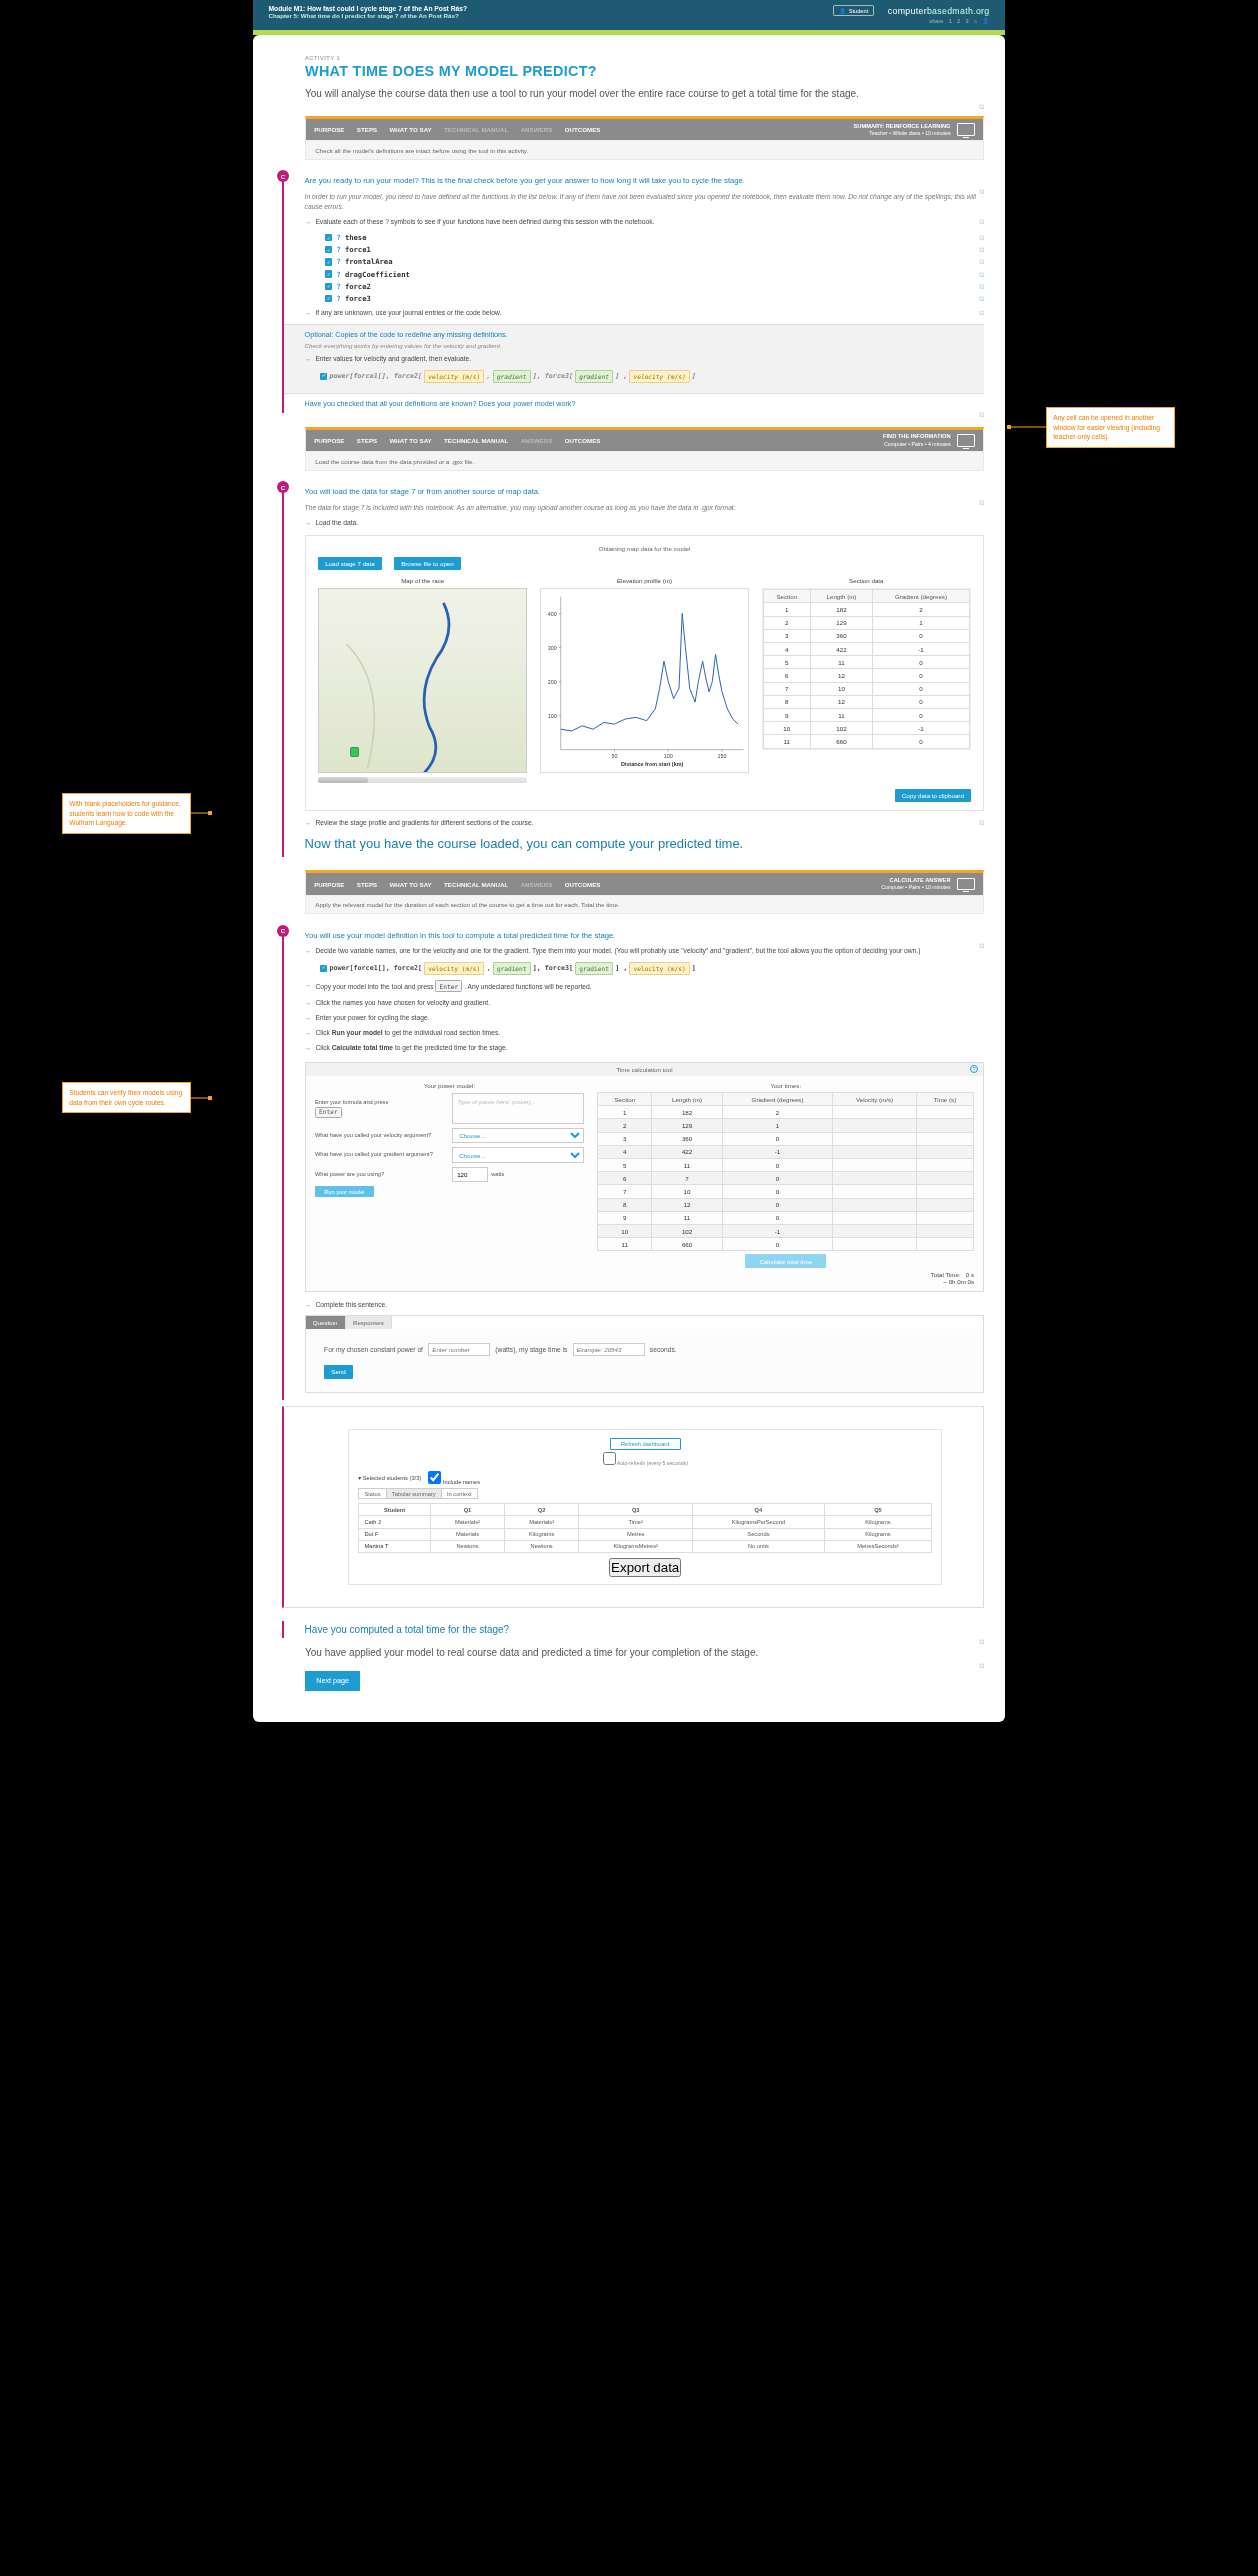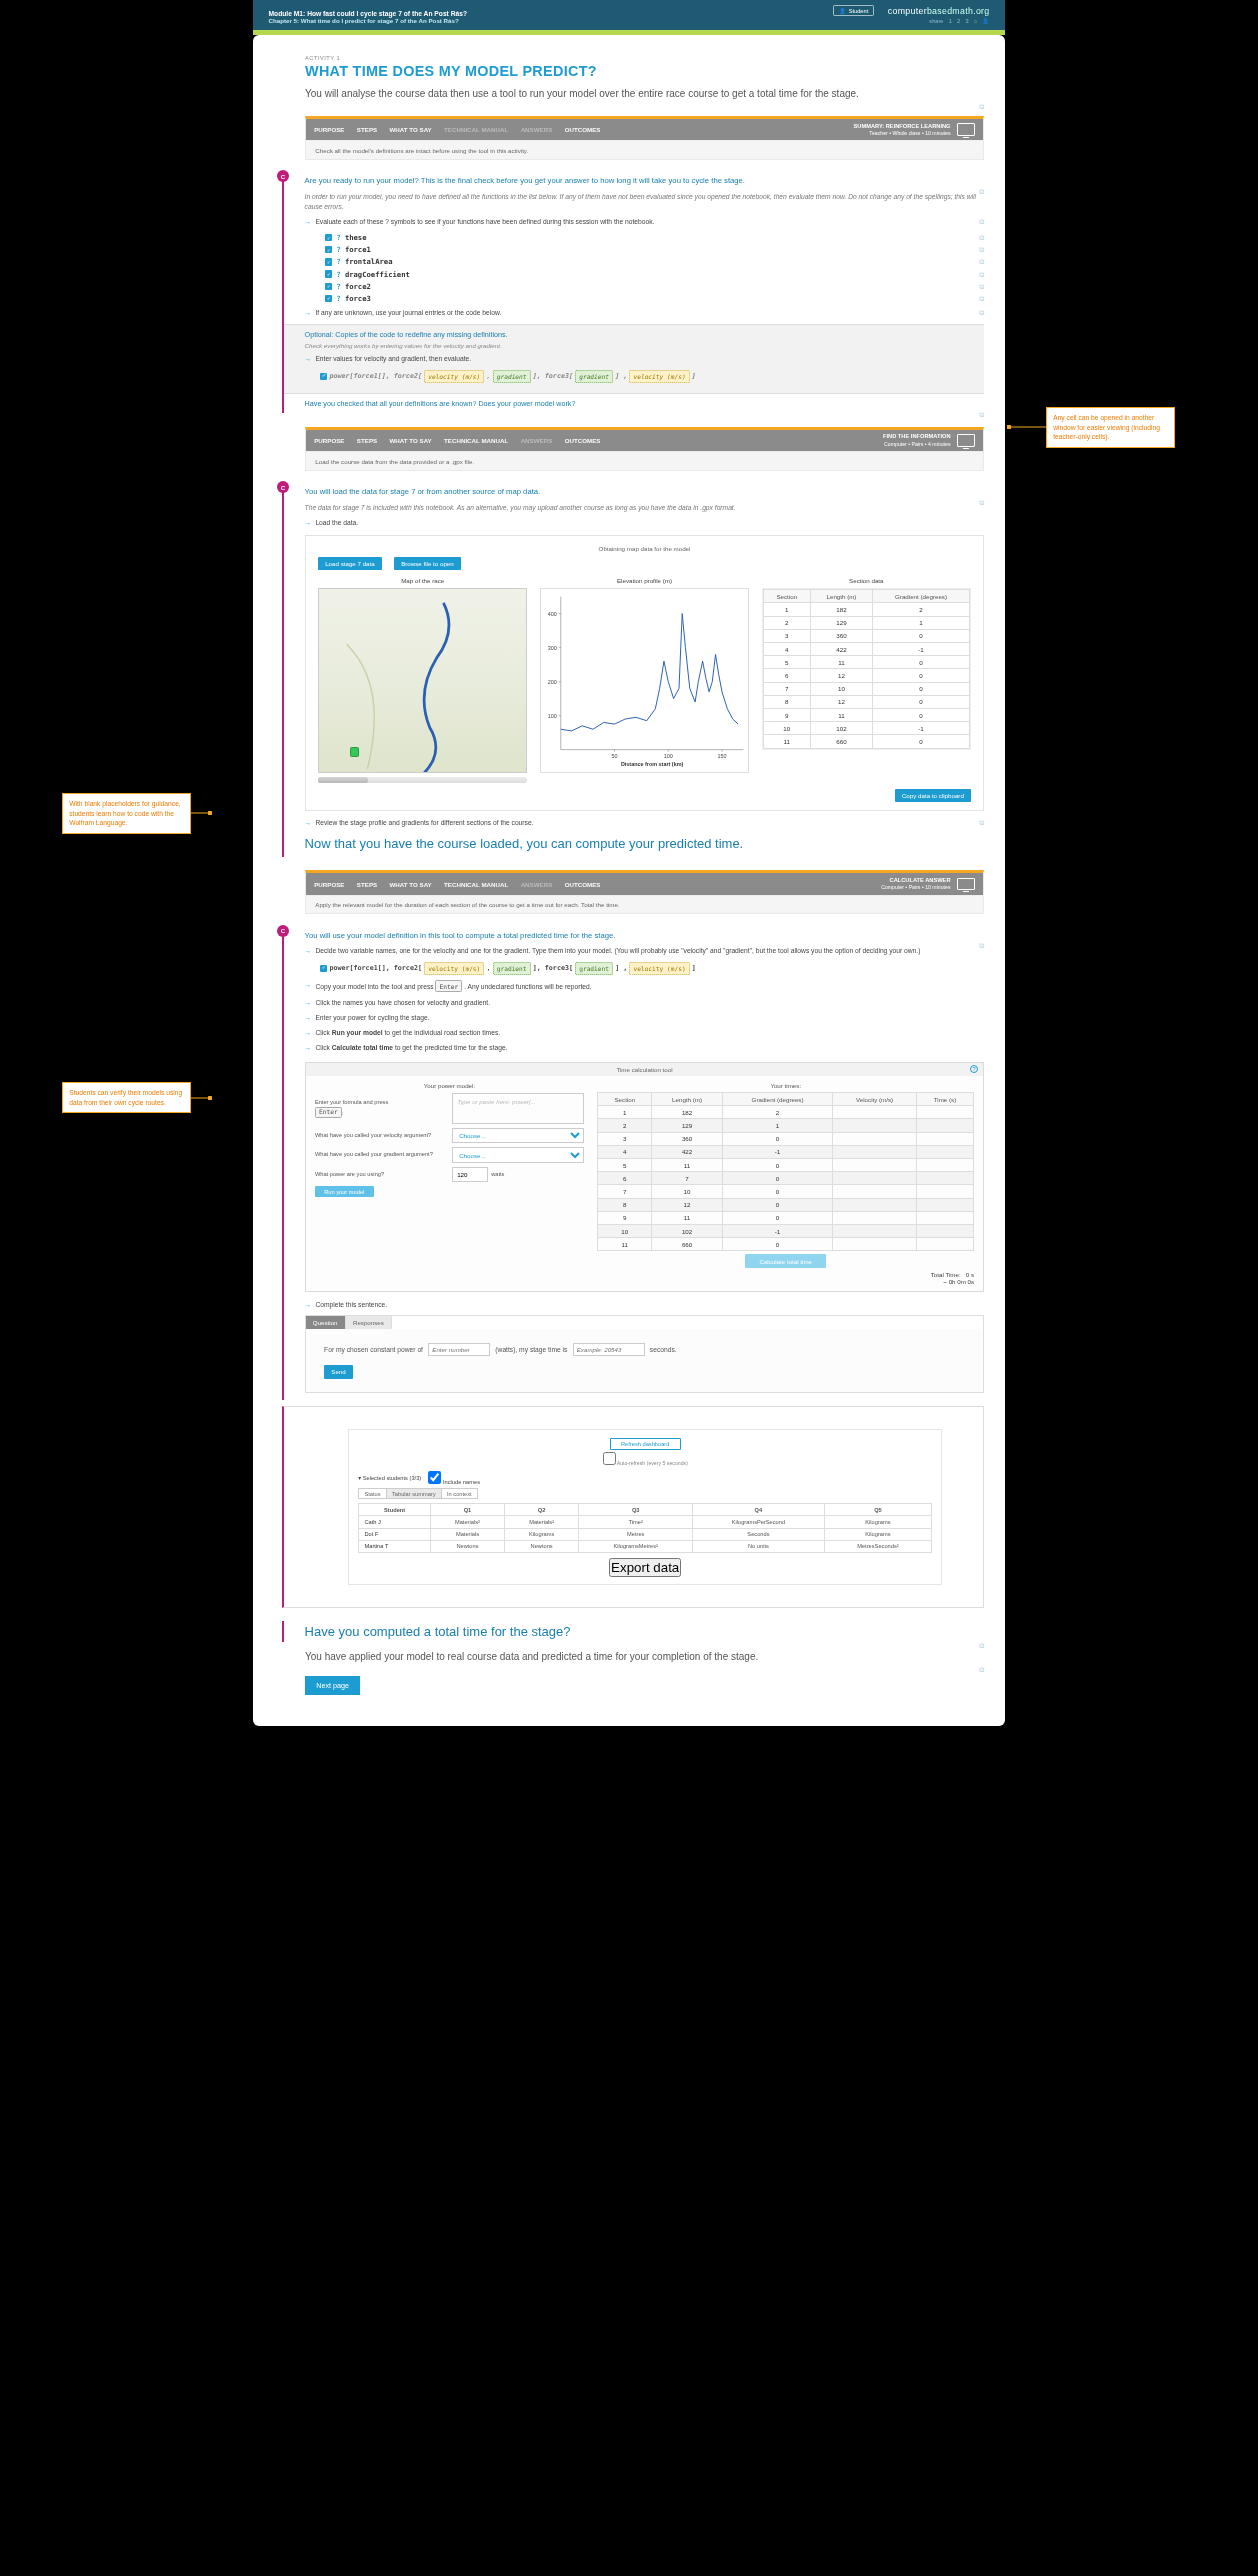--- a/index.html
+++ b/index.html
@@ -21,21 +21,21 @@
     position: relative;
     margin: 0 auto;
     width: 752px;
   }
   .header {
     background: #1e5b73;
     color: #fff;
     padding: 5.2px 15.5px 6.2px 15.5px;
     display: flex;
     justify-content: space-between;
-    align-items: flex-end;
+    align-items: flex-start;
   }
   .header-left { }
   .header-title { font-size: 6.7px; font-weight: 600; }
   .header-sub { font-size: 6.2px; color: #c3e8f4; font-weight: 600; }
   .header-right { display: flex; align-items: center; gap: 13.4px; }
   .student-pill {
     border: 0.5px solid rgba(255,255,255,0.6);
     color: #fff;
     padding: 1.5px 5.2px;
     border-radius: 1.5px;
@@ -840,21 +840,21 @@
                   <td>No units</td>
                   <td>MetresSeconds²</td>
                 </tr>
               </tbody>
             </table>
           <div class="dash-foot"><button class="refresh">Export data</button></div>
         </div>
       </div>
 
       <div class="thread" style="border-left:2.1px solid #c01a7b; padding-top:1px; padding-bottom:1px">
-        <p class="blue-lead" style="font-size:13px">Have you computed a total time for the stage?</p>
+        <p class="blue-lead" style="font-size:10px">Have you computed a total time for the stage?</p>
         <span class="cell-icon">⧉</span>
       </div>
       <p class="intro-text" style="margin-top:7.2px">You have applied your model to real course data and predicted a time for your completion of the stage.</p>
       <span class="cell-icon">⧉</span>
 
       <button class="next-btn">Next page</button>
 
     </div>
   </div>
 

